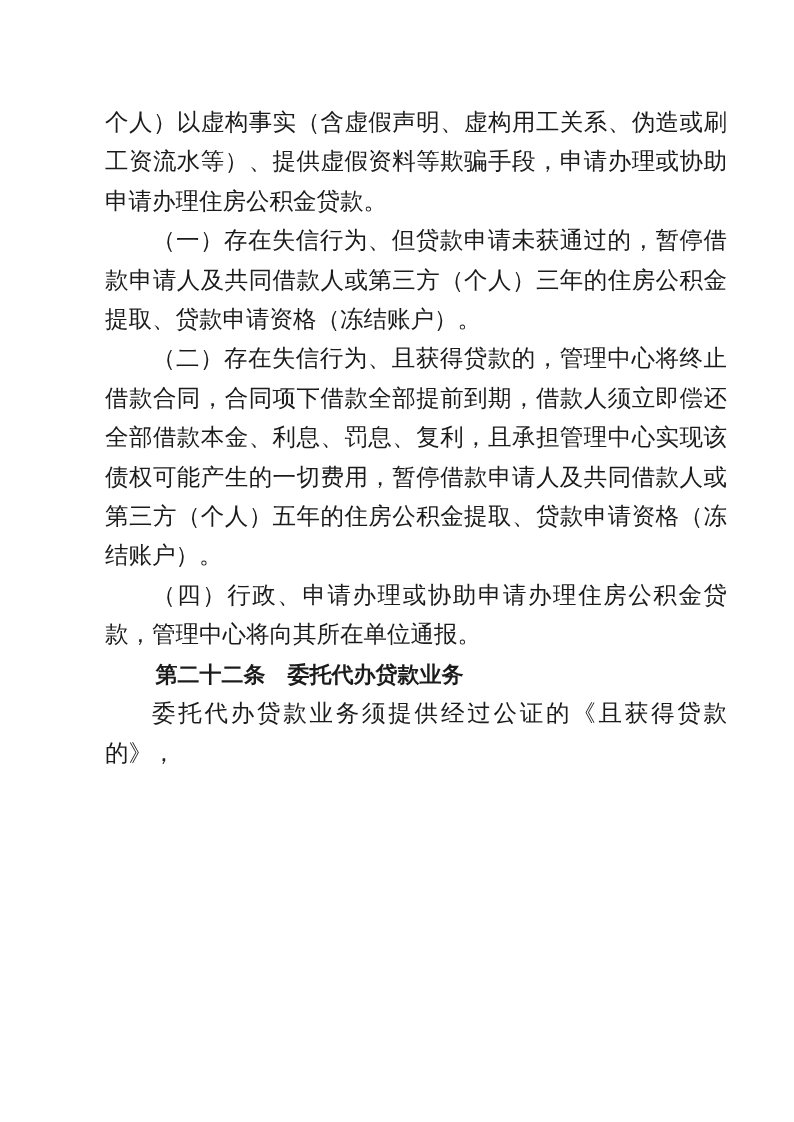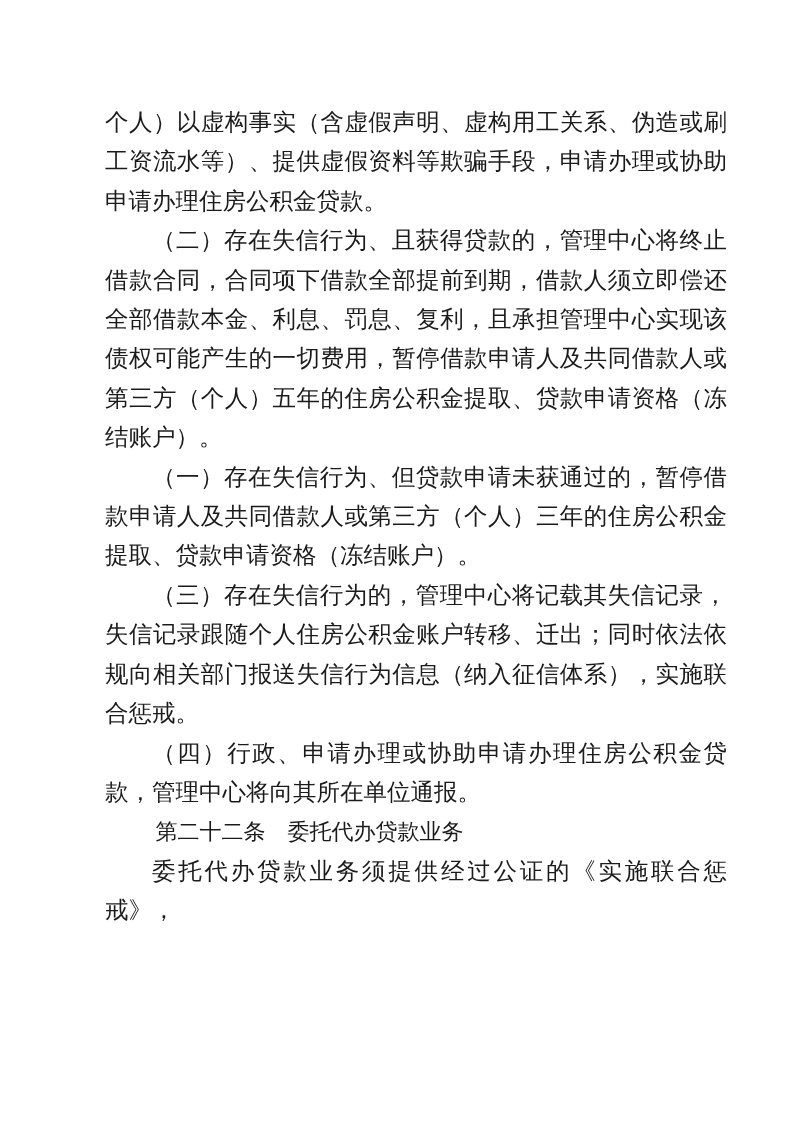--- a/index.html
+++ b/index.html
@@ -24,33 +24,32 @@
     line-height: 39.4px;
     text-align: justify;
     text-indent: 2em;
     letter-spacing: 0;
     word-break: break-all;
   }
   .doc-body p.continuation {
     text-indent: 0;
   }
   .doc-body p.article-heading {
-    font-weight: normal;
+    font-weight: bold;
     font-size: 22px;
     text-align: left;
     text-indent: 2.3em;
     line-height: 39.4px;
   }
 </style>
 </head>
 <body>
 
 <div class="page">
   <div class="doc-body">
     <p class="continuation">个人）以虚构事实（含虚假声明、虚构用工关系、伪造或刷工资流水等）、提供虚假资料等欺骗手段，申请办理或协助申请办理住房公积金贷款。</p>
+    <p>（一）存在失信行为、但贷款申请未获通过的，暂停借款申请人及共同借款人或第三方（个人）三年的住房公积金提取、贷款申请资格（冻结账户）。</p>
     <p>（二）存在失信行为、且获得贷款的，管理中心将终止借款合同，合同项下借款全部提前到期，借款人须立即偿还全部借款本金、利息、罚息、复利，且承担管理中心实现该债权可能产生的一切费用，暂停借款申请人及共同借款人或第三方（个人）五年的住房公积金提取、贷款申请资格（冻结账户）。</p>
-    <p>（一）存在失信行为、但贷款申请未获通过的，暂停借款申请人及共同借款人或第三方（个人）三年的住房公积金提取、贷款申请资格（冻结账户）。</p>
-    <p>（三）存在失信行为的，管理中心将记载其失信记录，失信记录跟随个人住房公积金账户转移、迁出；同时依法依规向相关部门报送失信行为信息（纳入征信体系），实施联合惩戒。</p>
     <p>（四）行政、申请办理或协助申请办理住房公积金贷款，管理中心将向其所在单位通报。</p>
     <p class="article-heading">第二十二条　委托代办贷款业务</p>
-    <p>委托代办贷款业务须提供经过公证的《实施联合惩戒》，</p>
+    <p>委托代办贷款业务须提供经过公证的《且获得贷款的》，</p>
   </div>
 </div>
 
 </body></html>

